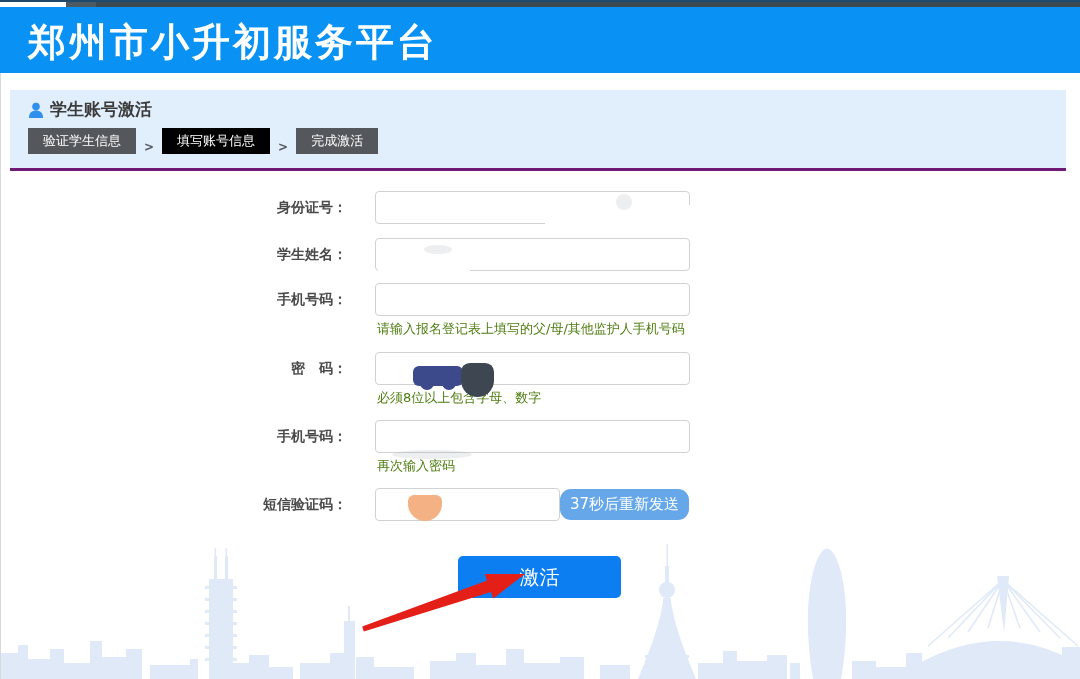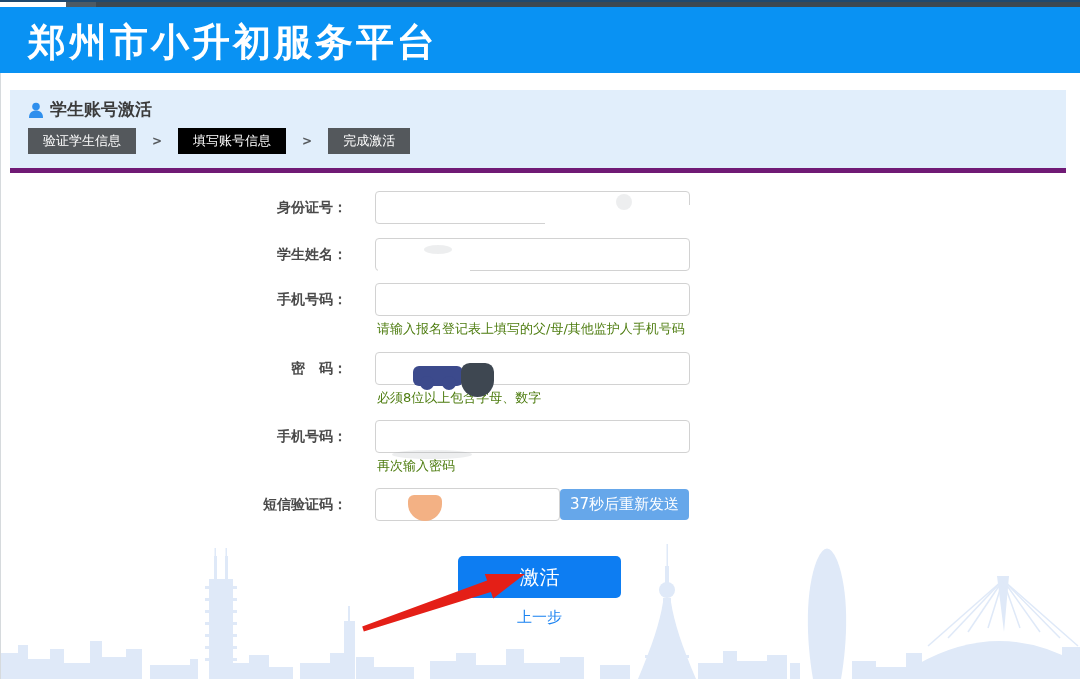--- a/index.html
+++ b/index.html
@@ -14,36 +14,36 @@
 
   .edge-line{position:absolute;left:0;top:73px;height:606px;width:1px;background:#d6dadd;z-index:4;}
 
   
   .banner{position:absolute;left:0;top:7px;width:1080px;height:66px;background:#0992f3;z-index:2;}
   .banner .title{position:absolute;left:28px;top:0;height:66px;line-height:70px;color:#ffffff;
     font-size:38px;font-weight:bold;letter-spacing:3px;}
 
   
   .panel{position:absolute;left:10px;top:90px;width:1056px;height:78px;background:#e1eefb;
-    border-bottom:5px solid #701a75;z-index:2;box-sizing:content-box;}
+    border-bottom:3px solid #701a75;z-index:2;box-sizing:content-box;}
   .panel-head{position:absolute;left:18px;top:8px;display:flex;align-items:center;gap:6px;}
   .panel-head .ptitle{font-size:17px;font-weight:bold;color:#3b3b3b;}
-  .steps{position:absolute;left:18px;top:38px;display:flex;align-items:center;gap:16px;}
+  .steps{position:absolute;left:18px;top:38px;display:flex;align-items:flex-end;gap:8px;}
   .step{height:26px;line-height:26px;padding:0 15px;font-size:13px;color:#ffffff;background:#54585c;}
   .step.active{background:#000000;}
   .step-sep{font-size:12px;color:#55595d;font-weight:bold;}
 
   
   .lbl{position:absolute;left:230px;width:117px;text-align:right;font-size:14px;font-weight:bold;color:#4a4a4a;z-index:2;}
   .inp{position:absolute;left:375px;width:315px;height:33px;border:1px solid #d2d2d2;border-radius:4px;
     background:#fff;box-sizing:border-box;outline:none;font-size:14px;padding:0 8px;z-index:2;}
   .hint{position:absolute;left:377px;font-size:13px;color:#4d7c0f;z-index:3;}
   .sms-inp{width:185px;}
   .resend{position:absolute;left:560px;top:489px;width:129px;height:31px;background:#66a7ea;color:#fff;
-    font-size:15px;border:none;border-radius:4px;text-align:center;line-height:31px;cursor:pointer;z-index:2;}
+    font-size:15px;border:none;border-radius:11px;text-align:center;line-height:31px;cursor:pointer;z-index:2;}
   .activate{position:absolute;left:458px;top:556px;width:163px;height:42px;background:#0d7df2;color:#fff;
     font-size:20px;border:none;border-radius:5px;text-align:center;line-height:42px;cursor:pointer;z-index:4;}
   .backlink{position:absolute;left:458px;top:608px;width:163px;text-align:center;font-size:15px;
     color:#1b83f1;text-decoration:none;cursor:pointer;z-index:4;}
 
   
   .patch{position:absolute;background:#ffffff;z-index:3;}
   .smudge{position:absolute;background:#9aa0a6;opacity:0.18;border-radius:50%;z-index:3;}
   .blob-navy{position:absolute;left:413px;top:366px;width:50px;height:20px;background:#3c4a8c;border-radius:6px;z-index:3;}
   .blob-navy-b1{position:absolute;left:420px;top:376px;width:14px;height:14px;background:#3c4a8c;border-radius:50%;z-index:3;}
@@ -107,21 +107,20 @@
 
   <label class="lbl" style="top:428px">手机号码：</label>
   <input class="inp" style="top: 420px;" type="password">
   <div class="hint" style="top:457px">再次输入密码</div>
 
   <label class="lbl" style="top:496px">短信验证码：</label>
   <input class="inp sms-inp" style="top: 488px;" type="text">
   <div class="resend">37秒后重新发送</div>
 
   <div class="activate">激活</div>
-  <div class="backlink">上一步</div>
 
   <div class="patch" style="left:545px;top:205px;width:152px;height:26px;"></div>
   <div class="smudge" style="left:616px;top:194px;width:16px;height:16px;"></div>
   <div class="patch" style="left:378px;top:255px;width:92px;height:20px;"></div>
   <div class="smudge" style="left:424px;top:245px;width:28px;height:9px;"></div>
   <div class="blob-navy"></div>
   <div class="blob-navy-b1"></div>
   <div class="blob-navy-b2"></div>
   <div class="blob-slate"></div>
   <div class="smudge" style="left:392px;top:450px;width:80px;height:9px;"></div>

